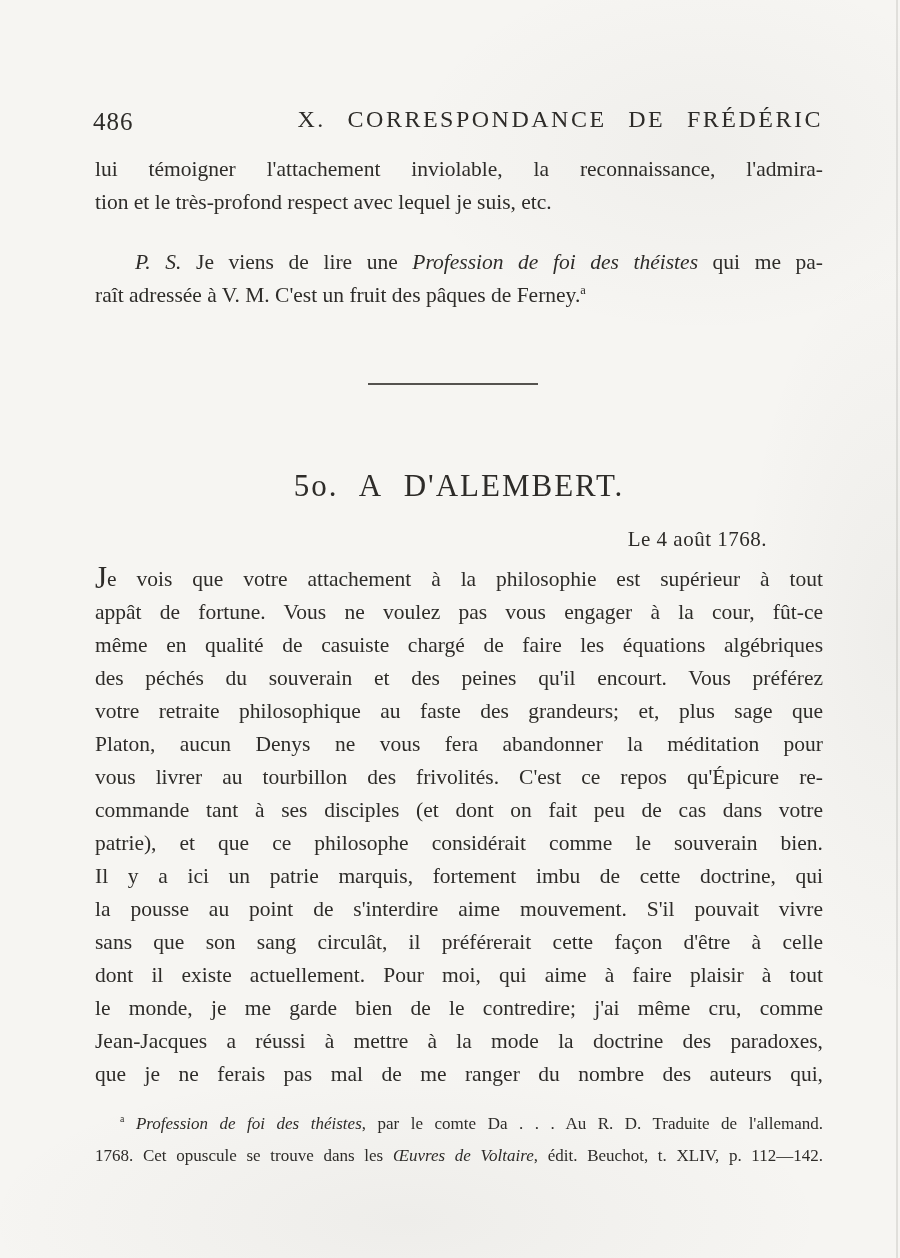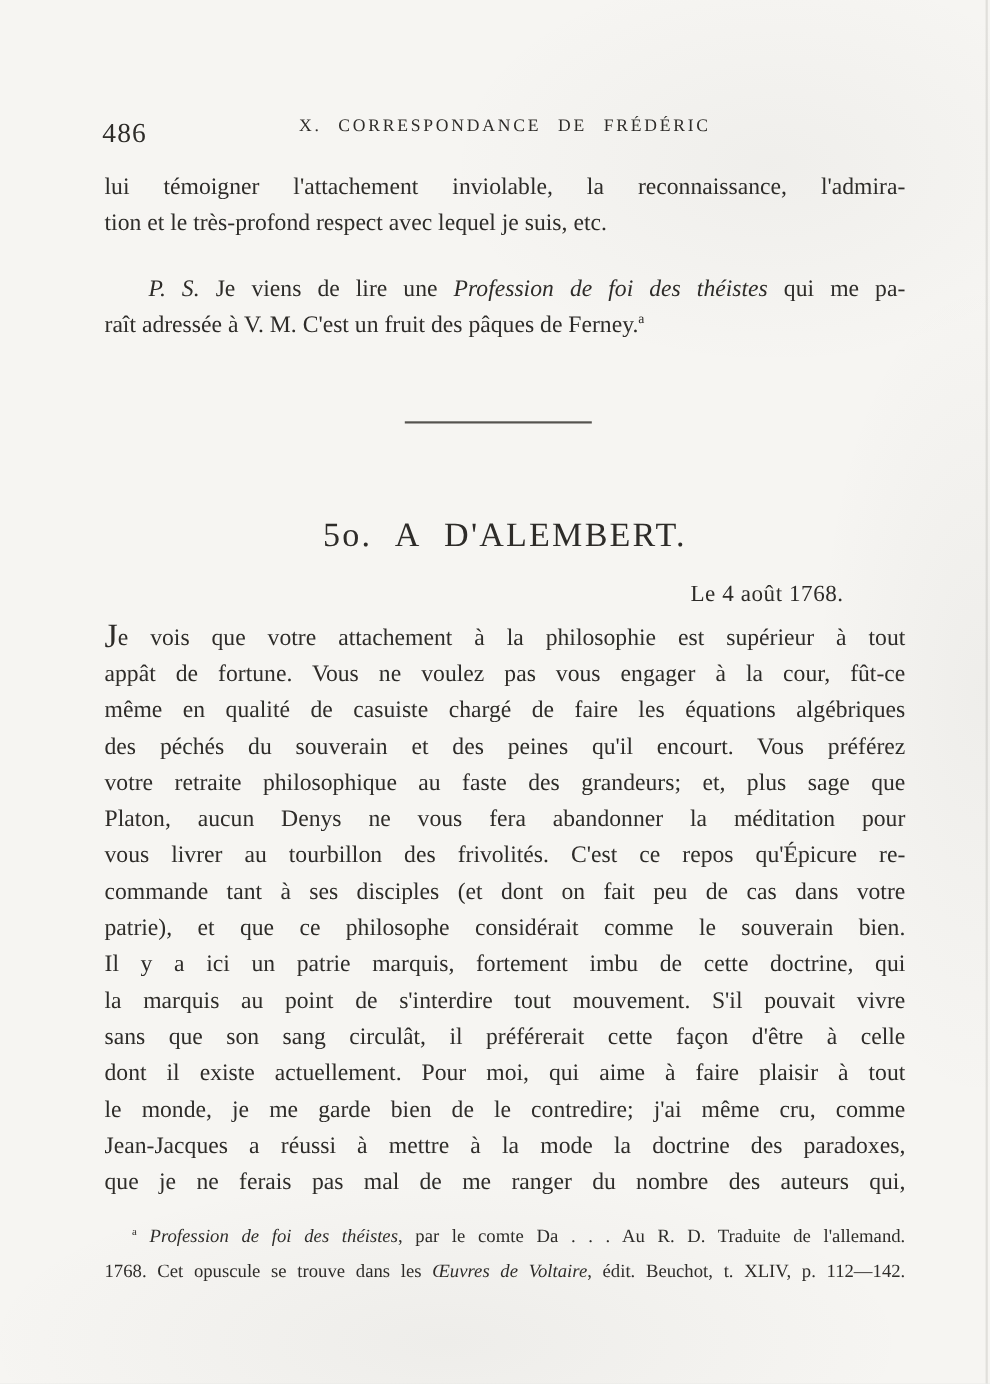--- a/index.html
+++ b/index.html
@@ -37,22 +37,22 @@
     height: 100%;
   }
   
   .header { position: absolute; top: 106px; left: 0; width: 100%; height: 34px; }
   .pagenum {
     position: absolute; left: -2px; top: 2px;
     font-size: 25px; letter-spacing: 1px;
   }
   .running-title {
     position: absolute; left: 0; width: 100%; top: 0;
-    text-align: center;
-    font-size: 16px;
+    text-align: right;
+    font-size: 24px;
     letter-spacing: 2.5px;
     word-spacing: 0.55em;
     white-space: nowrap;
   }
   
   .para { position: absolute; left: 0; width: 100%; font-size: 21.5px; }
   .tline {
     line-height: 33px;
     text-align: justify;
     text-align-last: justify;
@@ -128,21 +128,21 @@
         <div class="tline"><span class="initial">J</span><span>e vois que votre attachement à la philosophie est supérieur à tout</span></div>
         <div class="tline"><span>appât de fortune. Vous ne voulez pas vous engager à la cour, fût-ce</span></div>
         <div class="tline"><span>même en qualité de casuiste chargé de faire les équations algébriques</span></div>
         <div class="tline"><span>des péchés du souverain et des peines qu'il encourt. Vous préférez</span></div>
         <div class="tline"><span>votre retraite philosophique au faste des grandeurs; et, plus sage que</span></div>
         <div class="tline"><span>Platon, aucun Denys ne vous fera abandonner la méditation pour</span></div>
         <div class="tline"><span>vous livrer au tourbillon des frivolités. C'est ce repos qu'Épicure re-</span></div>
         <div class="tline"><span>commande tant à ses disciples (et dont on fait peu de cas dans votre</span></div>
         <div class="tline"><span>patrie), et que ce philosophe considérait comme le souverain bien.</span></div>
         <div class="tline"><span>Il y a ici un patrie marquis, fortement imbu de cette doctrine, qui</span></div>
-        <div class="tline"><span>la marquis au point de s'interdire tout mouvement. S'il pouvait vivre</span></div>
+        <div class="tline"><span>la pousse au point de s'interdire aime mouvement. S'il pouvait vivre</span></div>
         <div class="tline"><span>sans que son sang circulât, il préférerait cette façon d'être à celle</span></div>
         <div class="tline"><span>dont il existe actuellement. Pour moi, qui aime à faire plaisir à tout</span></div>
         <div class="tline"><span>le monde, je me garde bien de le contredire; j'ai même cru, comme</span></div>
         <div class="tline"><span>Jean-Jacques a réussi à mettre à la mode la doctrine des paradoxes,</span></div>
         <div class="tline"><span>que je ne ferais pas mal de me ranger du nombre des auteurs qui,</span></div>
       </div>
 
     <div class="footnote">
         <div class="tline"><span class="sup">a</span><span> </span><span class="it">Profession de foi des théistes</span><span>, par le comte Da . . . Au R. D. Traduite de l'allemand.</span></div>
         <div class="tline"><span>1768. Cet opuscule se trouve dans les </span><span class="it">Œuvres de Voltaire</span><span>, édit. Beuchot, t. XLIV, p. 112—142.</span></div>

